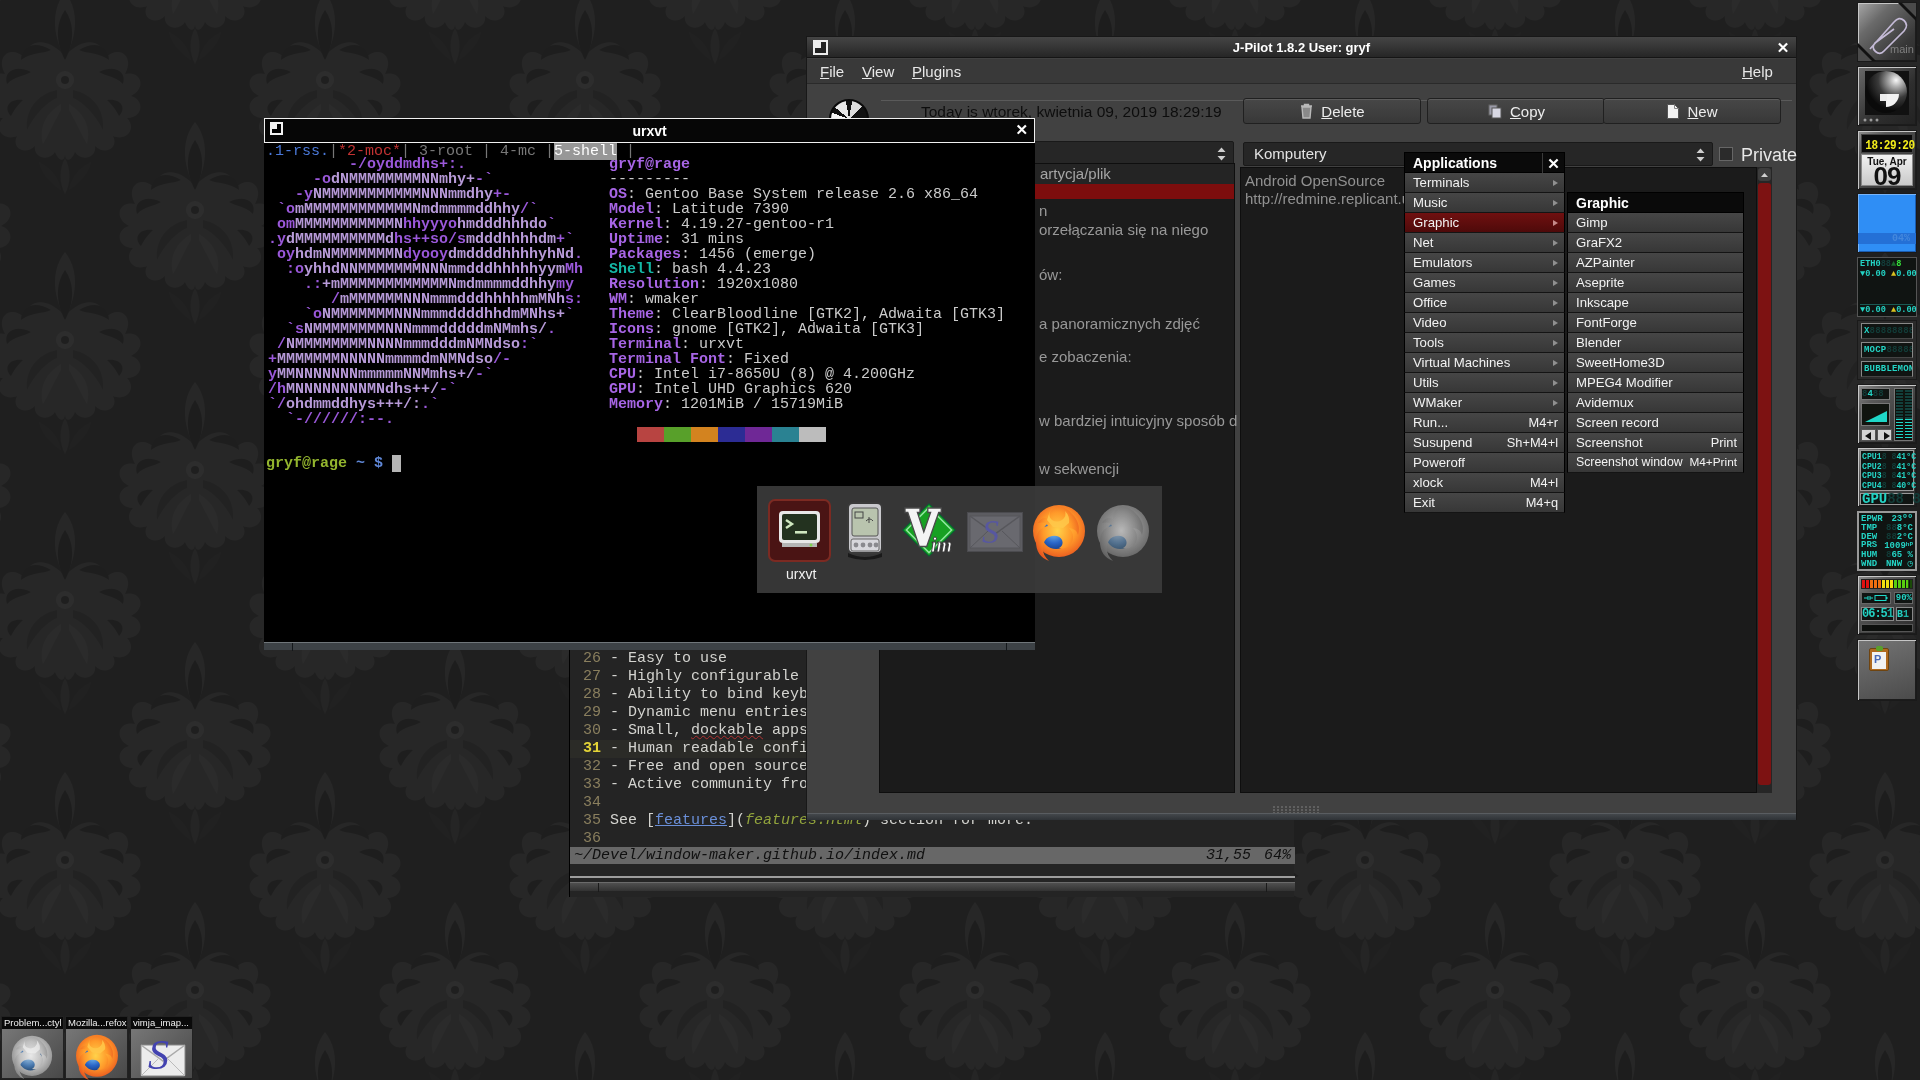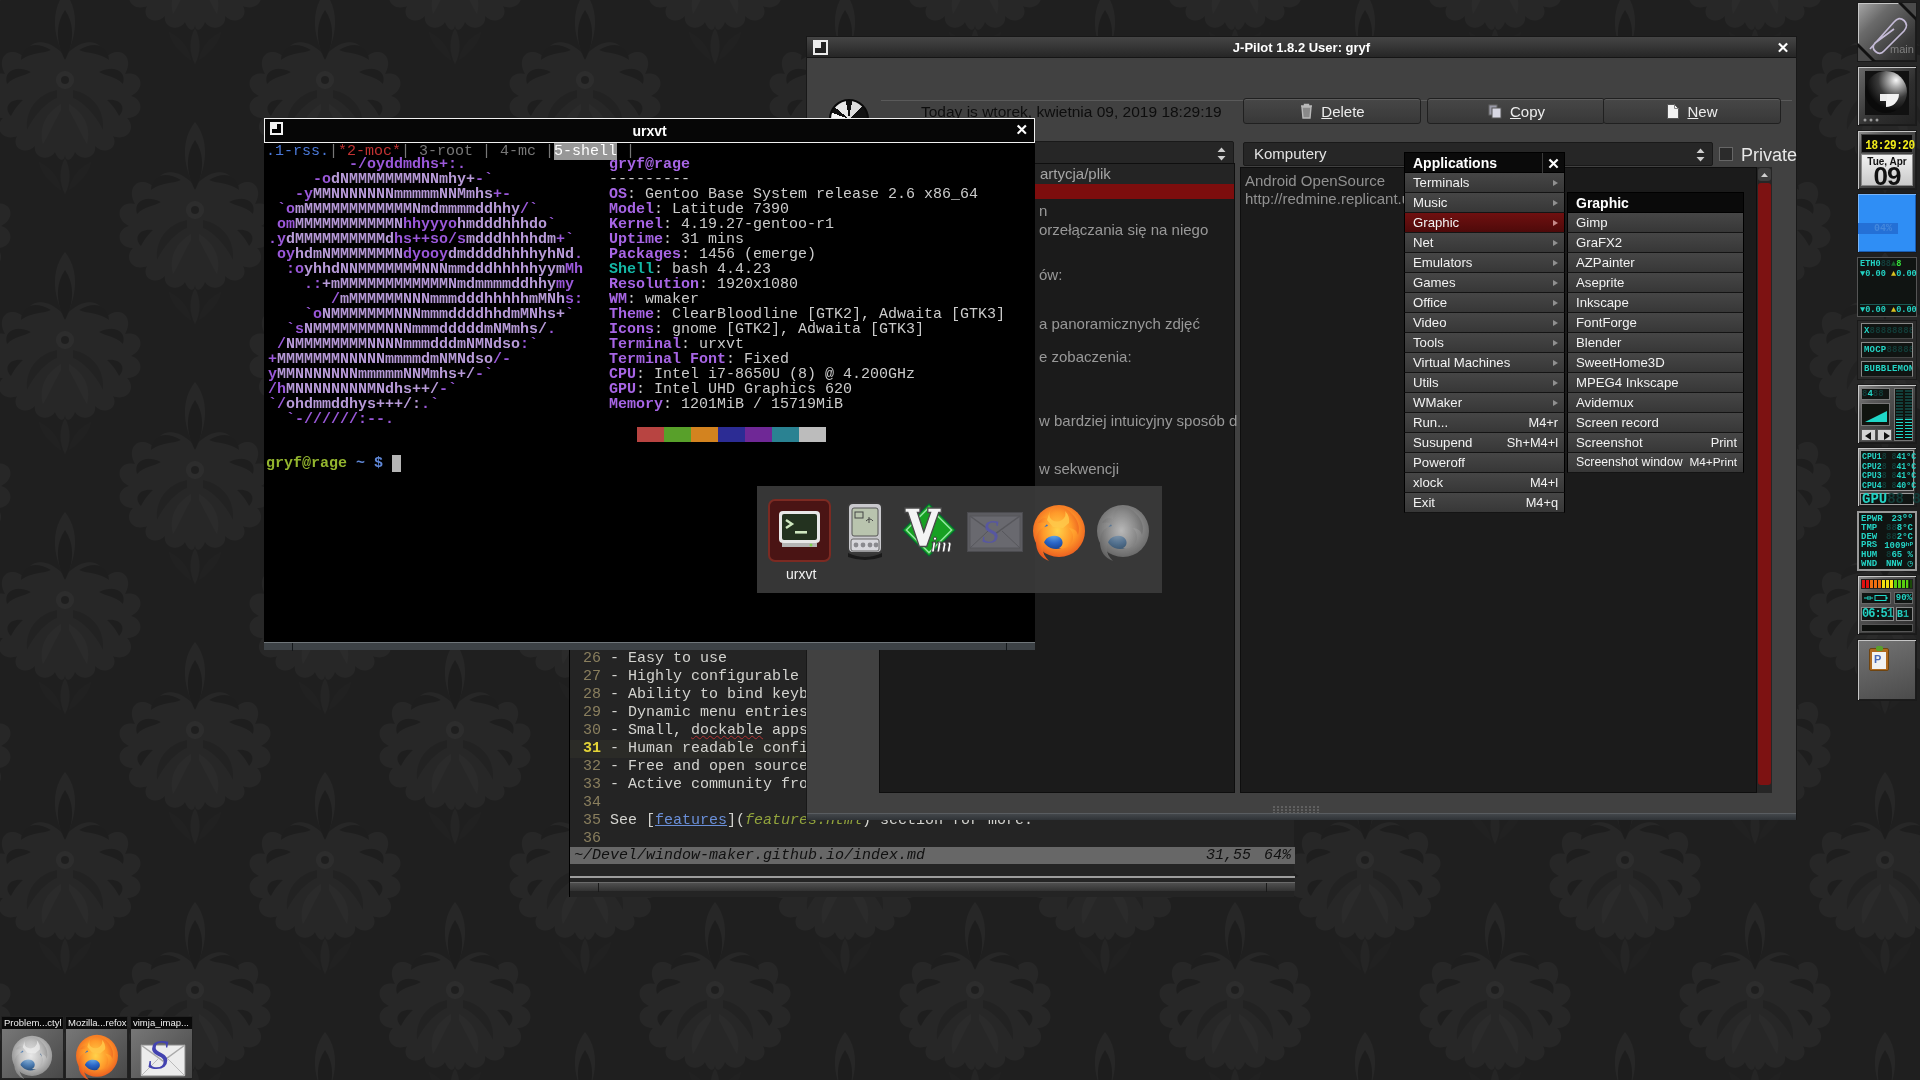--- a/index.html
+++ b/index.html
@@ -108,20 +108,26 @@
   <div id="vimbottom2">
       <div class="abs" style="left:28px; top:0; width:1px; height:9px; background:#1a1a1a;"></div>
       <div class="abs" style="right:28px; top:0; width:1px; height:9px; background:#1a1a1a;"></div>
     </div>
 </div>
 
 <div id="jpilot" class="abs">
   <div id="jp-title">
       <span class="txt">J-Pilot 1.8.2 User: gryf</span>
     </div>
+  <div id="jp-menubar">
+    <span style="left:13px"><u>F</u>ile</span>
+    <span style="left:55px"><u>V</u>iew</span>
+    <span style="left:105px"><u>P</u>lugins</span>
+    <span style="left:935px"><u>H</u>elp</span>
+  </div>
   <div class="abs" style="left:6px; top:3px; width:15px; height:15px; border:2px solid #ececec; background:#222;">
       <div style="width:6px;height:6px;background:#ececec;"></div>
     </div>
   <div class="abs" style="left:963px; top:0px; width:26px; height:21px; color:#fff; font:bold 15px 'Liberation Sans',sans-serif; text-align:center; line-height:21px;">✕</div>
 
   <div class="abs" style="left:22px; top:62px; width:40px; height:40px; border-radius:50%; background:conic-gradient(from 220deg,#111 0 40deg,#f5f5f5 40deg 70deg,#111 70deg 90deg,#e8e8e8 90deg 130deg,#111 130deg 150deg,#ddd 150deg 185deg,#111 185deg 360deg); border:2px solid #0a0a0a;"></div>
   <div class="abs" style="left:74px; top:63px; width:911px; height:1px; background:#5a5a5a;"></div>
   <div class="abs" style="left:114px; top:66px; color:#0d0d0d; font-size:15.5px;">Today is wtorek, kwietnia 09, 2019 18:29:19</div>
 
   <div class="jbtn abs" style="left:436px; top:61px; width:178px;">
@@ -194,21 +200,21 @@
     <span class="txt">urxvt</span>
     <span class="abs" style="left:5px; top:3px; width:13px; height:13px; border:2px solid #f2f2f2; background:#000;">
         <span style="display:block; width:5px; height:5px; background:#f2f2f2;"></span>
       </span>
     <span class="abs" style="right:6px; top:2px; color:#fff; font:bold 15px 'Liberation Sans',sans-serif;">✕</span>
   </div>
   <div id="term-body">
     <pre class="t" style="left:2px; top:1px;"><span style="color:#4a78d8">.1-rss.</span><span style="color:#777">|</span><span style="color:#c23232">*2-moc*</span><span style="color:#777">| 3-root | 4-mc |</span><span style="background:#979797;color:#fdfdfd">5-shell</span><span style="color:#777"> |</span></pre>
     <pre class="t" id="art" style="left:4px; top:14px;"><b><span style="color:#9a58da">         -/oyddmdhs+:.</span>
 <span style="color:#9a58da">     -o</span><span style="color:#b79ad8">dNMMMMMMMMNNmhy+</span><span style="color:#9a58da">-`</span>
-<span style="color:#9a58da">   -y</span><span style="color:#b79ad8">MMNNNNNNNmmmmmNNMmhs</span><span style="color:#9a58da">+-</span>
+<span style="color:#9a58da">   -y</span><span style="color:#b79ad8">NMMMMMMMMMMMNNNmmdhy</span><span style="color:#9a58da">+-</span>
 <span style="color:#9a58da"> `o</span><span style="color:#b79ad8">mMMMMMMMMMMMMNmdmmmmddhhy</span><span style="color:#9a58da">/`</span>
 <span style="color:#9a58da"> om</span><span style="color:#b79ad8">MMMMMMMMMMMN</span><span style="color:#9a58da">hhyyyo</span><span style="color:#b79ad8">hmdddhhhdo</span><span style="color:#9a58da">`</span>
 <span style="color:#9a58da">.y</span><span style="color:#b79ad8">dMMMMMMMMMMd</span><span style="color:#9a58da">hs++so/s</span><span style="color:#b79ad8">mdddhhhhdm</span><span style="color:#9a58da">+`</span>
 <span style="color:#9a58da"> oy</span><span style="color:#b79ad8">hdmNMMMMMMMN</span><span style="color:#9a58da">dyooy</span><span style="color:#b79ad8">dmddddhhhhyhNd</span><span style="color:#9a58da">.</span>
 <span style="color:#9a58da">  :o</span><span style="color:#b79ad8">yhhdNNMMMMMMMNNNmmdddhhhhhyym</span><span style="color:#9a58da">Mh</span>
 <span style="color:#9a58da">    .:</span><span style="color:#b79ad8">+mMMMMMMMMMMMMNmdmmmmddhhy</span><span style="color:#9a58da">my</span>
 <span style="color:#9a58da">       /</span><span style="color:#b79ad8">mMMMMMMNNNmmmdddhhhhhmMNh</span><span style="color:#9a58da">s:</span>
 <span style="color:#9a58da">    `o</span><span style="color:#b79ad8">NMMMMMMMNNNmmmddddhhdmMNhs+</span><span style="color:#9a58da">`</span>
 <span style="color:#9a58da">  `s</span><span style="color:#b79ad8">NMMMMMMMMNNNmmmdddddmNMmhs/</span><span style="color:#9a58da">.</span>
 <span style="color:#9a58da"> /</span><span style="color:#b79ad8">NMMMMMMMMNNNNmmmdddmNMNdso</span><span style="color:#9a58da">:`</span>
@@ -357,21 +363,21 @@
 <div class="wmenu" id="menu-graphic" style="left:1567px; top:192px; width:177px;">
   <div class="mtitle">Graphic</div>
   <div class="item">Gimp</div>
   <div class="item">GraFX2</div>
   <div class="item">AZPainter</div>
   <div class="item">Aseprite</div>
   <div class="item">Inkscape</div>
   <div class="item">FontForge</div>
   <div class="item">Blender</div>
   <div class="item">SweetHome3D</div>
-  <div class="item">MPEG4 Inkscape</div>
+  <div class="item">MPEG4 Modifier</div>
   <div class="item">Avidemux</div>
   <div class="item">Screen record</div>
   <div class="item">Screenshot<span class="sc">Print</span></div>
   <div class="item" style="font-size:12.3px;">Screenshot window<span class="sc" style="font-size:11.8px;">M4+Print</span></div>
 </div>
 
 <div class="tile" style="top:2px; background:linear-gradient(135deg,#a8a8a8 0%,#6a6a6a 30%,#383838 75%,#2a2a2a 100%);">
   <svg width="58" height="58" viewBox="0 0 58 58">
     <path d="M40 0 L58 0 L58 18 z" fill="#111"></path>
     <path d="M0 40 L18 58 L0 58 z" fill="#111"></path>
@@ -405,21 +411,21 @@
 <div class="tile" style="top:130px;">
   <div class="abs" style="left:3px; top:3px; width:52px; height:19px; background:#0a0a0a; border:1px solid #444; text-align:left;">
     <span style="color:#f4ee1a; font:bold 12.5px 'Liberation Mono',monospace; line-height:18px; letter-spacing:-0.5px; display:inline-block; transform:scaleX(0.88); transform-origin:center;">18:29:20</span>
   </div>
   <div class="abs" style="left:3px; top:23px; width:52px; height:32px; background:linear-gradient(#f2f2f2,#c9c9c9); border:1px solid #888; text-align:center;">
     <div style="color:#111; font:bold 10px 'Liberation Sans',sans-serif; margin-top:1px; letter-spacing:0;">Tue, Apr</div>
     <div style="color:#111; font:bold 26px 'Liberation Sans',sans-serif; line-height:19px; letter-spacing:-1px;">09</div>
   </div>
 </div>
 <div class="tile" style="top:193px; background:#2f8ef5; box-shadow:inset 1px 1px 0 #78b4f8, inset -1px -1px 0 #1a5cb0;">
-  <div class="abs" style="left:0; bottom:18px; width:40px; height:11px; background:#2470d6;">
+  <div class="abs" style="left:0; bottom:8px; width:58px; height:11px; background:#2470d6;">
     <span style="position:absolute; right:6px; top:0; color:#4488dd; font:bold 10px 'Liberation Mono',monospace;">04%</span>
   </div>
 </div>
 <div class="tile lcd" style="top:257px; background:#101412; border:1px solid #555; box-shadow:none; font-size:8.6px;">
   <div style="position:absolute; left:2px; top:1px; letter-spacing:0;">ETH0<span style="color:#133f3b">88</span><span style="color:#1a6a2a">▲</span><span style="color:#36e23a">8</span></div>
   <div style="position:absolute; left:2px; top:11px;"><span style="color:#23d3c4">▼0.00</span> <span style="color:#d8c020">▲</span><span style="color:#23d3c4">0.00</span></div>
   <div style="position:absolute; left:2px; bottom:1px;"><span style="color:#23d3c4">▼0.00</span> <span style="color:#d8c020">▲</span><span style="color:#23d3c4">0.00</span></div>
   <div style="position:absolute; left:2px; bottom:11px; width:53px; height:1px; background:#1a5a54;"></div>
 </div>
 <div class="tile" style="top:320px; background:#2a2a2a; box-shadow:none; border:1px solid #1a1a1a;">

